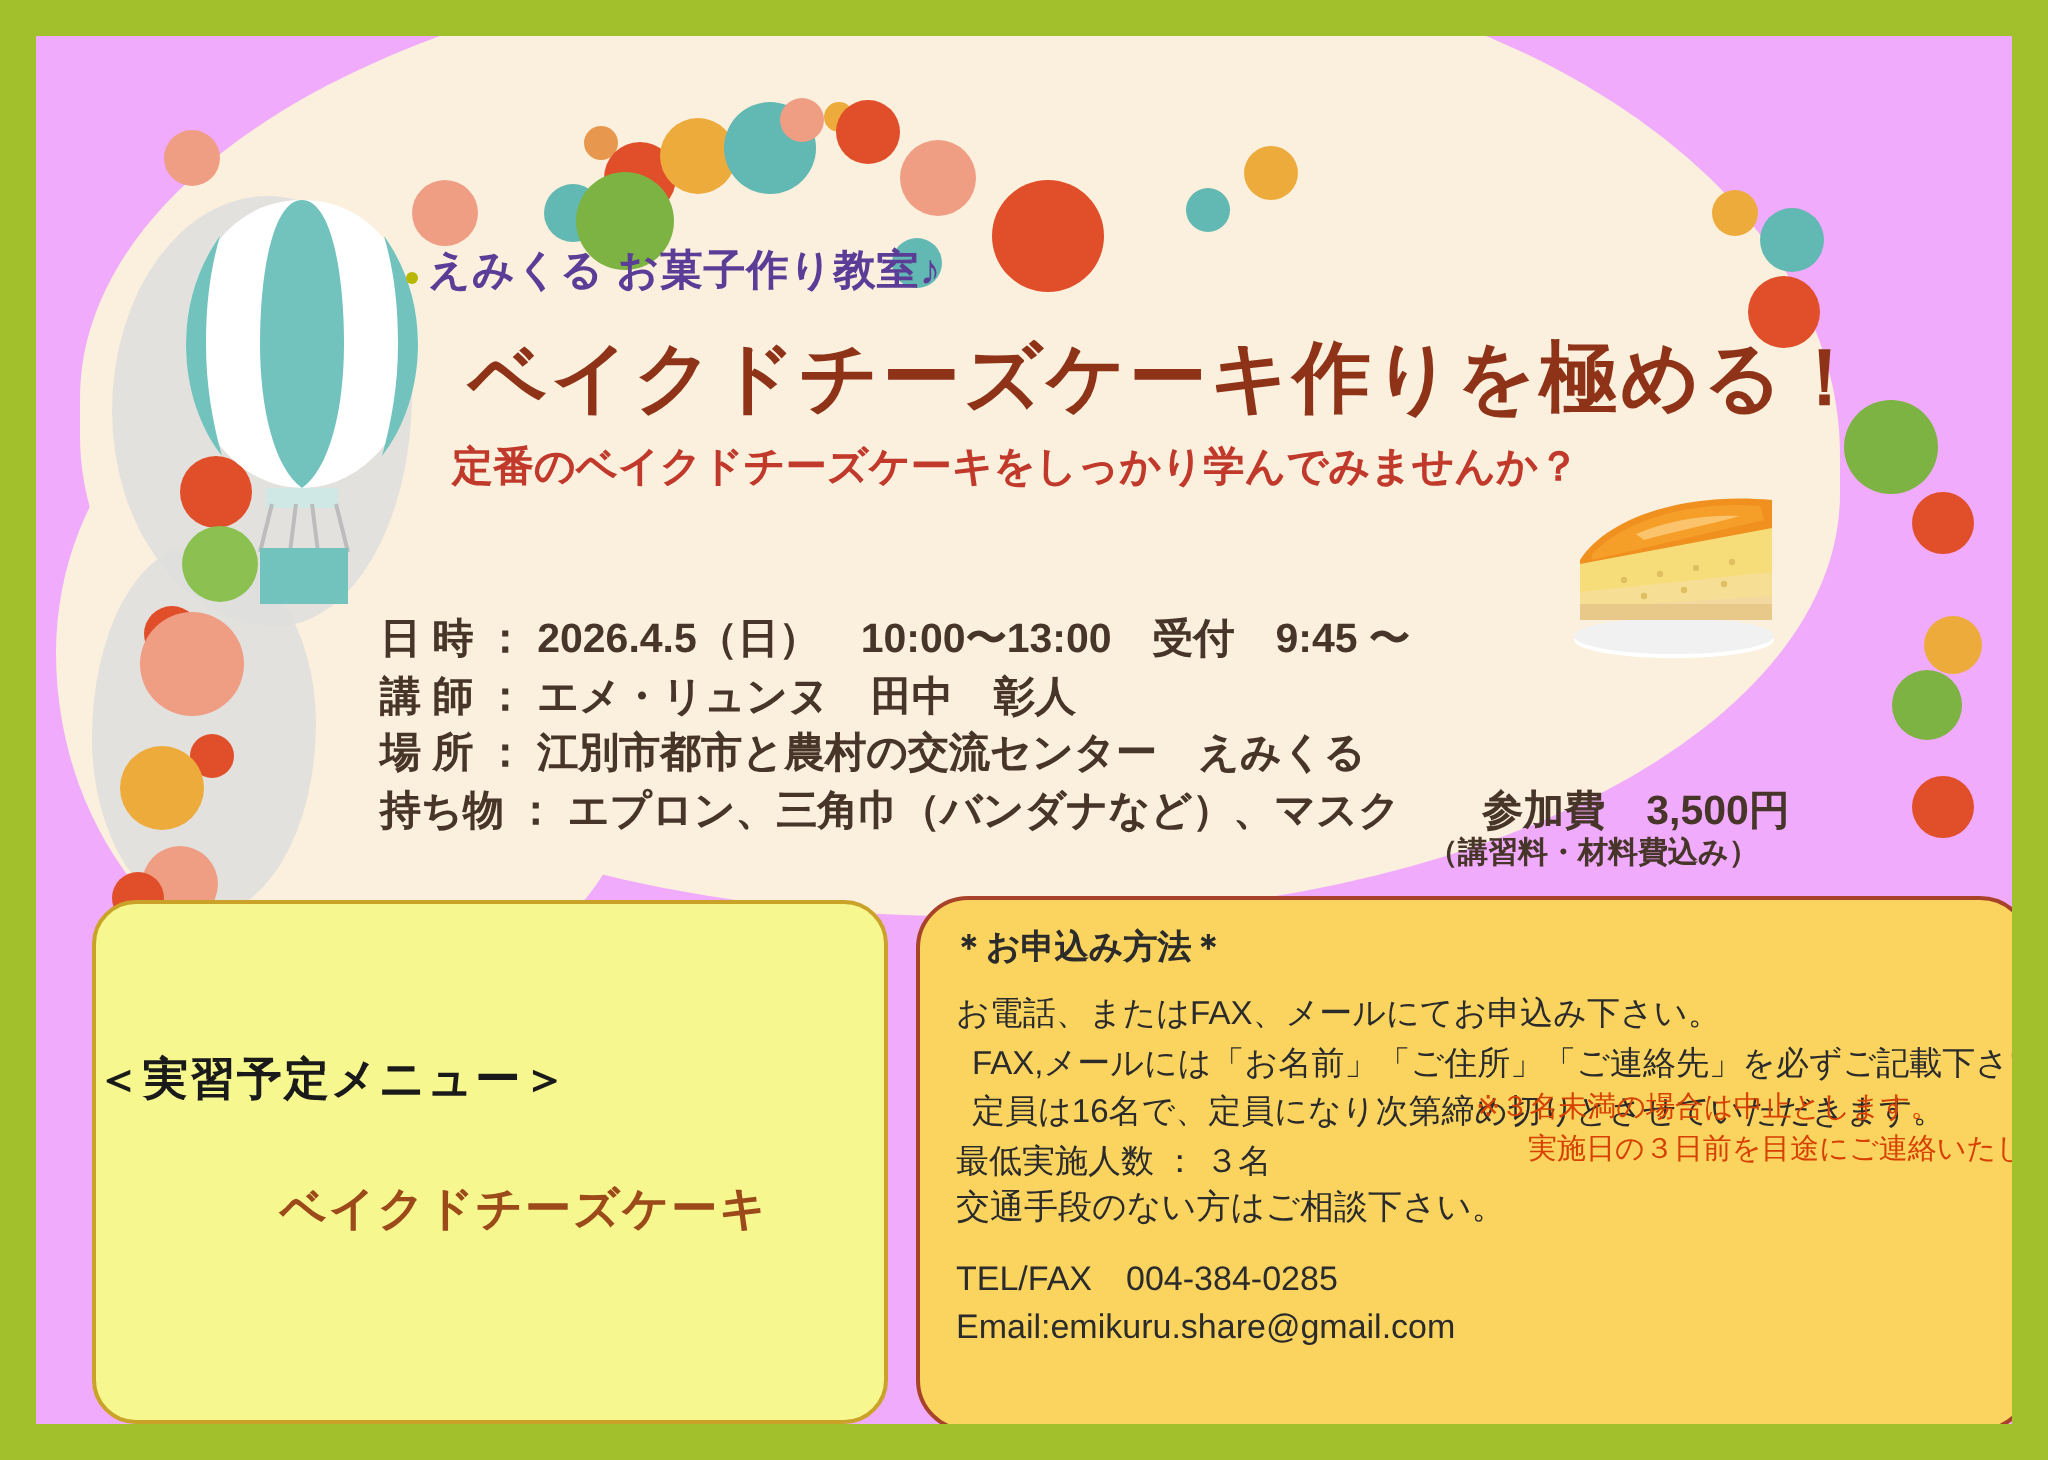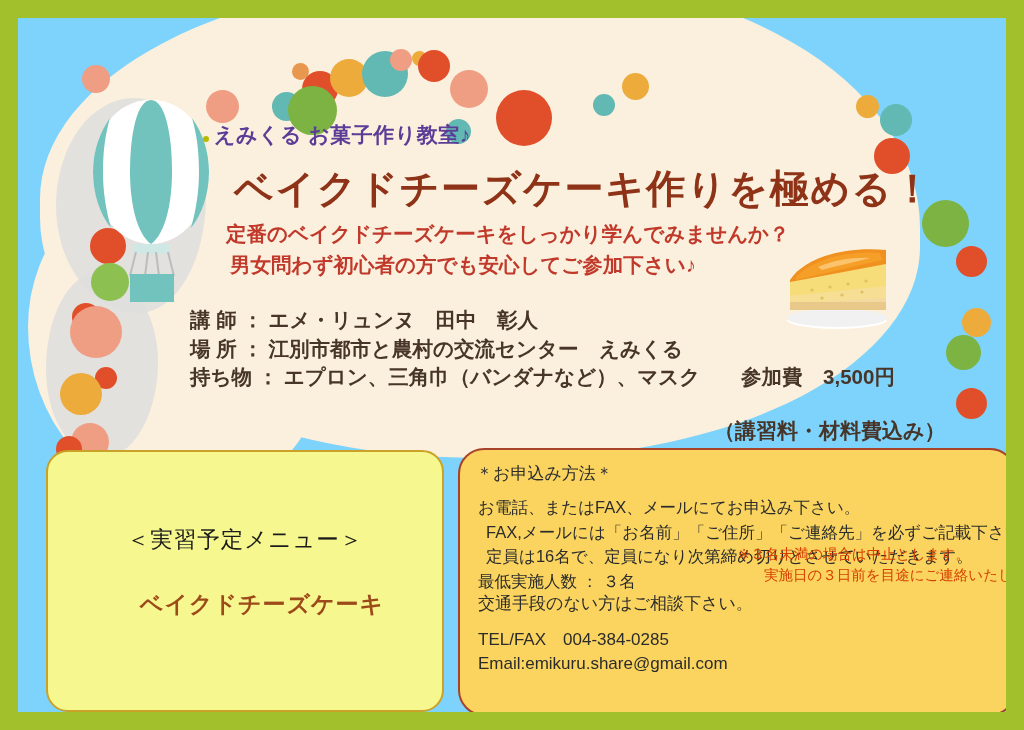--- a/index.html
+++ b/index.html
@@ -7,21 +7,21 @@
     width:1024px; height:730px; overflow:hidden;
     font-family:"Liberation Sans","DejaVu Sans",sans-serif;
     background:#a2bf2c;
   }
   #poster { position:relative; width:1024px; height:730px; background:#a2bf2c; }
 
   
   .sheet {
     position:absolute; left:18px; top:18px;
     width:988px; height:694px;
-    background:#7dd3fc; overflow:hidden;
+    background:#f0abfc; overflow:hidden;
   }
 
   
   .cream-blob {
     position:absolute; left:22px; top:-40px;
     width:880px; height:480px;
     background:#fbf0dd;
     border-radius:48% 44% 46% 50% / 46% 52% 44% 50%;
   }
   .cream-blob2 {
@@ -67,52 +67,52 @@
   .lead div:nth-child(2) { padding-left:4px; }
   .lead div:nth-child(3) { padding-left:12px; }
 
   .details {
     position:absolute; left:172px; top:288px;
     font-size:20.5px; font-weight:700; color:#463528;
     line-height:28.5px; white-space:nowrap;
   }
   .fee-note {
     position:absolute; left:696px; top:399px;
-    font-size:21px; font-weight:700; color:#463528; white-space:nowrap;
+    font-size:15px; font-weight:700; color:#463528; white-space:nowrap;
   }
 
   
   .cake { position:absolute; left:756px; top:222px; width:122px; height:92px; }
 
   
   .menu-panel {
     position:absolute; left:28px; top:432px;
     width:398px; height:262px;
     background:#f7f78f; border:2px solid #c9a227;
     border-radius:22px;
   }
   .menu-title {
-    position:absolute; top:72px; width:100%; text-align:center;
-    font-size:22.5px; font-weight:400; color:#1a1a1a; letter-spacing:1px;
+    position:absolute; top:72px; width:100%; 
+    font-size:22.5px; font-weight:700; color:#1a1a1a; letter-spacing:1px;
   }
   .menu-item {
     position:absolute; top:137px; width:100%; text-align:center;
     font-size:23px; font-weight:700; color:#9c4a1a; letter-spacing:1px;padding-left:34px;
   }
 
   
   .apply-panel {
     position:absolute; left:440px; top:430px;
     width:558px; height:268px;
     background:#fad45f; border:2px solid #a8432a;
     border-radius:26px;
   }
   .apply-head {
     position:absolute; left:16px; top:12px;
-    font-size:17px; font-weight:400; color:#2b2b2b; white-space:nowrap;
+    font-size:17px; font-weight:700; color:#2b2b2b; white-space:nowrap;
   }
   .apply-body {
     position:absolute; left:18px; top:45px;
     font-size:16.5px; color:#2b2b2b; line-height:24.5px; white-space:nowrap;
   }
   .apply-body .i1 { padding-left:8px; }
   .warn {
     position:absolute; left:278px; top:94px;
     font-size:14.5px; color:#d64000; line-height:21px; white-space:nowrap;
   }
@@ -188,21 +188,20 @@
       <rect x="40" y="174" width="44" height="28" fill="#72c3bd"></rect>
     </svg>
 
     <div class="kicker-dot"></div>
     <div class="kicker">えみくる お菓子作り教室♪</div>
 
     <div class="headline">ベイクドチーズケーキ作りを極める！</div>
 
     <div class="lead">
       <div>定番のベイクドチーズケーキをしっかり学んでみませんか？</div>
-      <div>男女問わず初心者の方でも安心してご参加下さい♪</div>
     </div>
 
     <svg class="cake" viewBox="0 0 122 92">
       <ellipse cx="63" cy="80" rx="50" ry="9" fill="#ffffff"></ellipse>
       <ellipse cx="63" cy="78" rx="50" ry="9" fill="#f1f1f1"></ellipse>
       <path d="M16 62 L16 40 L112 22 L112 62 Z" fill="#f3d9a0"></path>
       <path d="M16 52 L112 34 L112 58 L16 64 Z" fill="#f6de94"></path>
       <path d="M16 40 L112 22 L112 46 L16 56 Z" fill="#f7dd7a"></path>
       <path d="M16 40 C30 18 70 6 112 10 L112 24 L16 42 Z" fill="#f0901f"></path>
       <path d="M22 37 C38 20 72 10 106 13 L108 20 L22 40 Z" fill="#f59f28"></path>
@@ -211,20 +210,21 @@
       <circle cx="56" cy="47" r="1.6" fill="#e0bf62"></circle>
       <circle cx="74" cy="44" r="1.6" fill="#e0bf62"></circle>
       <circle cx="92" cy="41" r="1.6" fill="#e0bf62"></circle>
       <circle cx="48" cy="58" r="1.6" fill="#e0bf62"></circle>
       <circle cx="68" cy="55" r="1.6" fill="#e0bf62"></circle>
       <circle cx="88" cy="52" r="1.6" fill="#e0bf62"></circle>
       <path d="M16 62 L112 62 L112 70 L16 70 Z" fill="#e8c98a"></path>
     </svg>
 
     <div class="details">
+      <div>日 時 ： 2026.4.5（日）　10:00〜13:00　受付　9:45 〜</div>
       <div>講 師 ： エメ・リュンヌ　田中　彰人</div>
       <div>場 所 ： 江別市都市と農村の交流センター　えみくる</div>
       <div>持ち物 ： エプロン、三角巾（バンダナなど）、マスク　　参加費　3,500円</div>
     </div>
     <div class="fee-note">（講習料・材料費込み）</div>
 
     <div class="menu-panel">
       <div class="menu-title">＜実習予定メニュー＞</div>
       <div class="menu-item">ベイクドチーズケーキ</div>
     </div>

